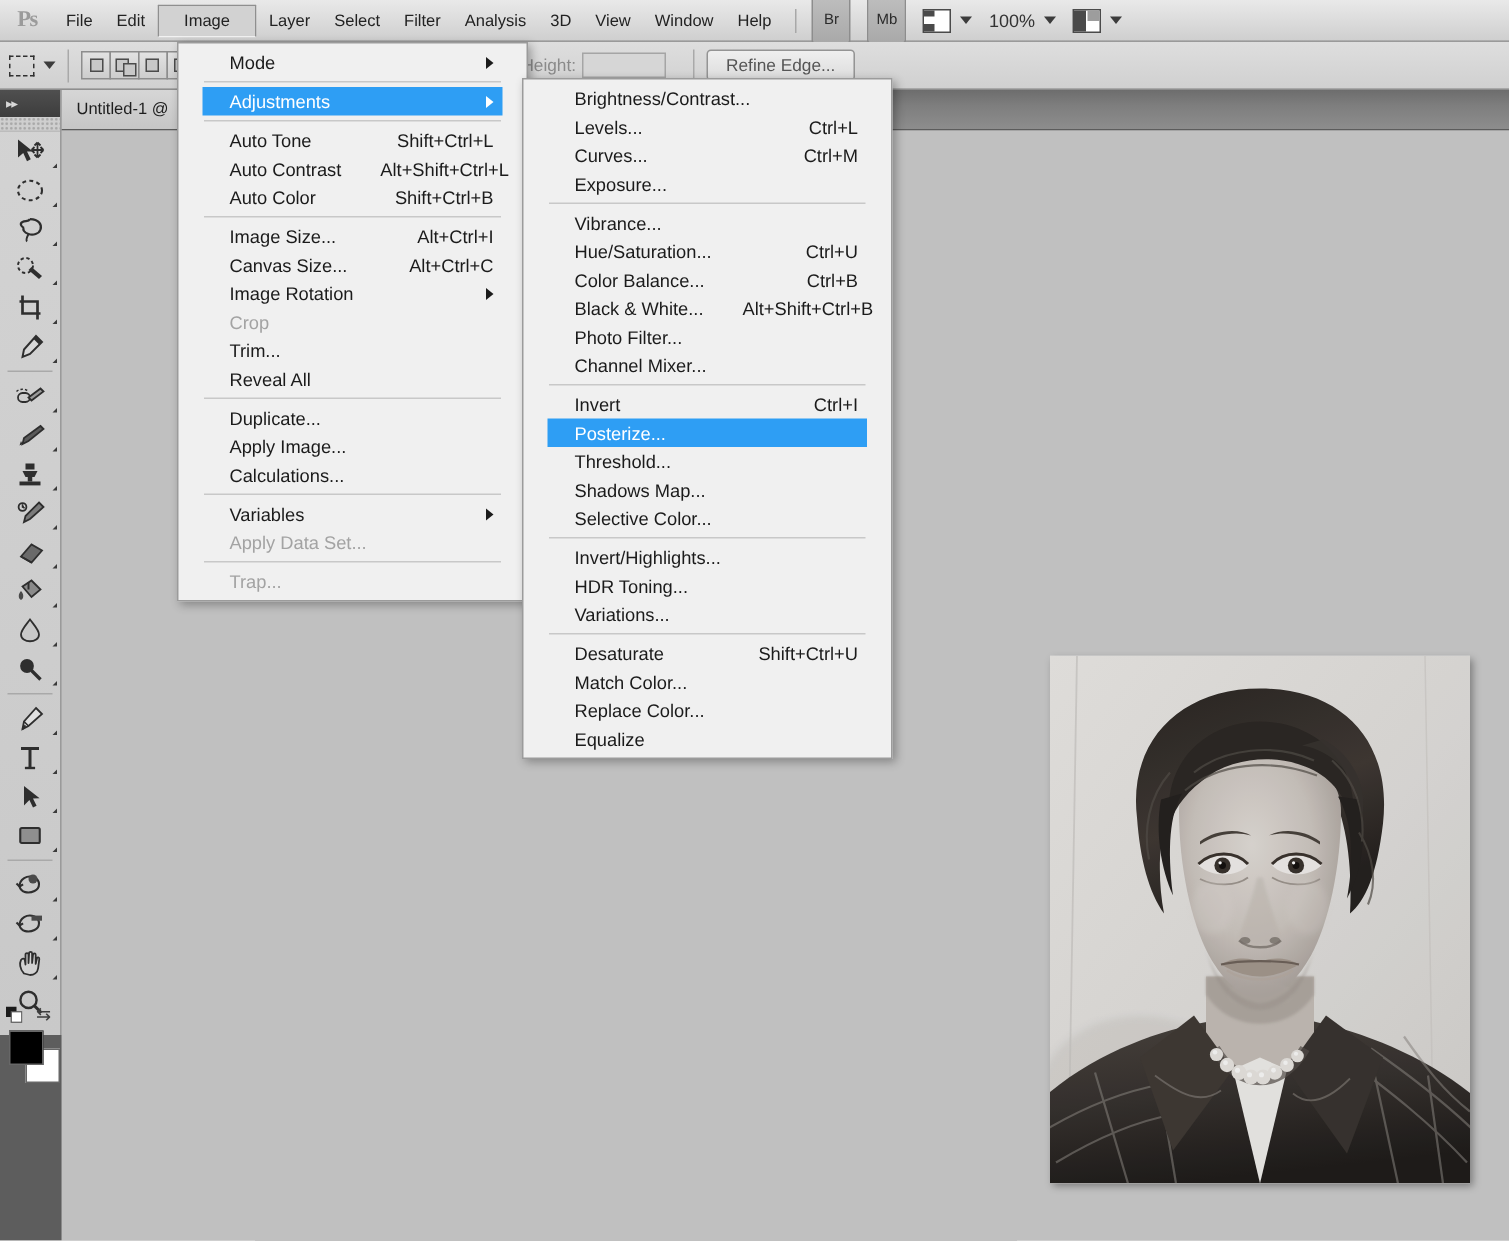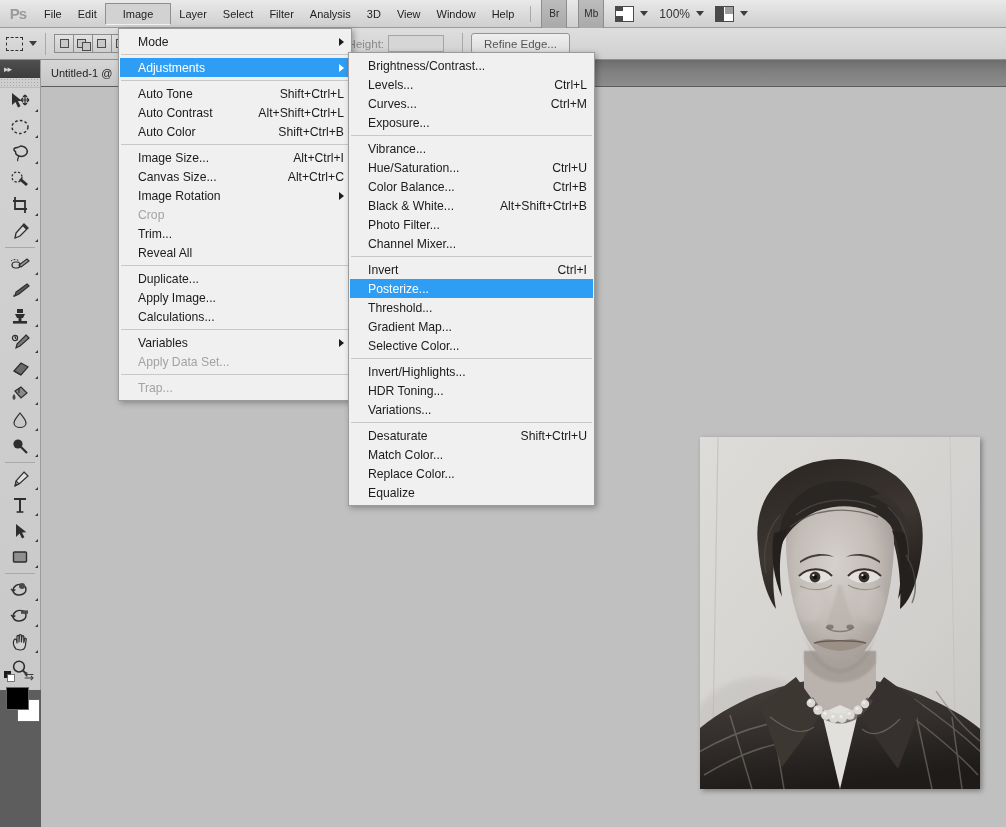--- a/index.html
+++ b/index.html
@@ -20,21 +20,21 @@
   
   #menubar {
     position: absolute; left: 0; top: 0; width: 1006px; height: 28px;
     background: linear-gradient(to bottom, #e9e9e9 0%, #dcdcdc 50%, #cfcfcf 100%);
     border-bottom: 1px solid #9a9a9a;
     display: flex; align-items: center;
   }
   #ps-logo {
     width: 36px; height: 28px; display: flex; align-items: center; justify-content: center;
     font-size: 15px; font-weight: bold; color: #9b9b9b; letter-spacing: -1px;
-    font-family: Liberation Sans, sans-serif;
+    font-family: Liberation Serif, serif;
   }
   .menu-item {
     height: 22px; padding: 0 8px; display: flex; align-items: center;
     font-size: 11px; color: #222; border-radius: 1px;
     cursor: default; white-space: nowrap;
   }
   .menu-item.active {
     background: #d2d2d2;
     border: 1px solid #8f8f8f;
     border-bottom: 1px solid #f2f2f2;
@@ -186,21 +186,21 @@
   }
   #qmask .circ { width: 10px; height: 10px; border-radius: 50%; background: #fff; border:1.5px solid #3b3b3b;}
   #toolbar-bottom-fill {
     position: absolute; left: 0; top: 690px; width: 41px; height: 137px; background: #5d5d5d;
   }
 
   
   .menu {
     position: absolute; background: #f0f0f0;
     border: 1px solid #9b9b9b; box-shadow: 2px 2px 6px rgba(0,0,0,.3);
-    padding: 3px 1px; z-index: 50;
+    padding: 3px 16px; z-index: 50;
   }
   #image-menu { left: 118px; top: 28px; width: 234px; }
   #adjust-menu { left: 348px; top: 52px; width: 247px; }
   .mrow {
     position: relative; height: 19px; display: flex; align-items: center;
     padding: 0 6px 0 18px; font-size: 12.2px; color: #1b1b1b; white-space: nowrap;
   }
   .mrow .lbl { flex: 0 0 auto; }
   .mrow .acc { margin-left: auto; padding-left: 26px; color: #1b1b1b; }
   .mrow.disabled .lbl, .mrow.disabled .acc { color: #a3a3a3; }
@@ -769,21 +769,21 @@
         <span class="lbl">Invert</span>
         <span class="acc">Ctrl+I</span>
       </div>
       <div class="mrow hl">
         <span class="lbl">Posterize...</span>
       </div>
       <div class="mrow">
         <span class="lbl">Threshold...</span>
       </div>
       <div class="mrow">
-        <span class="lbl">Gradient Map...</span>
+        <span class="lbl">Shadows Map...</span>
       </div>
       <div class="mrow">
         <span class="lbl">Selective Color...</span>
       </div>
       <div class="msep"></div>
       <div class="mrow">
         <span class="lbl">Invert/Highlights...</span>
       </div>
       <div class="mrow">
         <span class="lbl">HDR Toning...</span>

